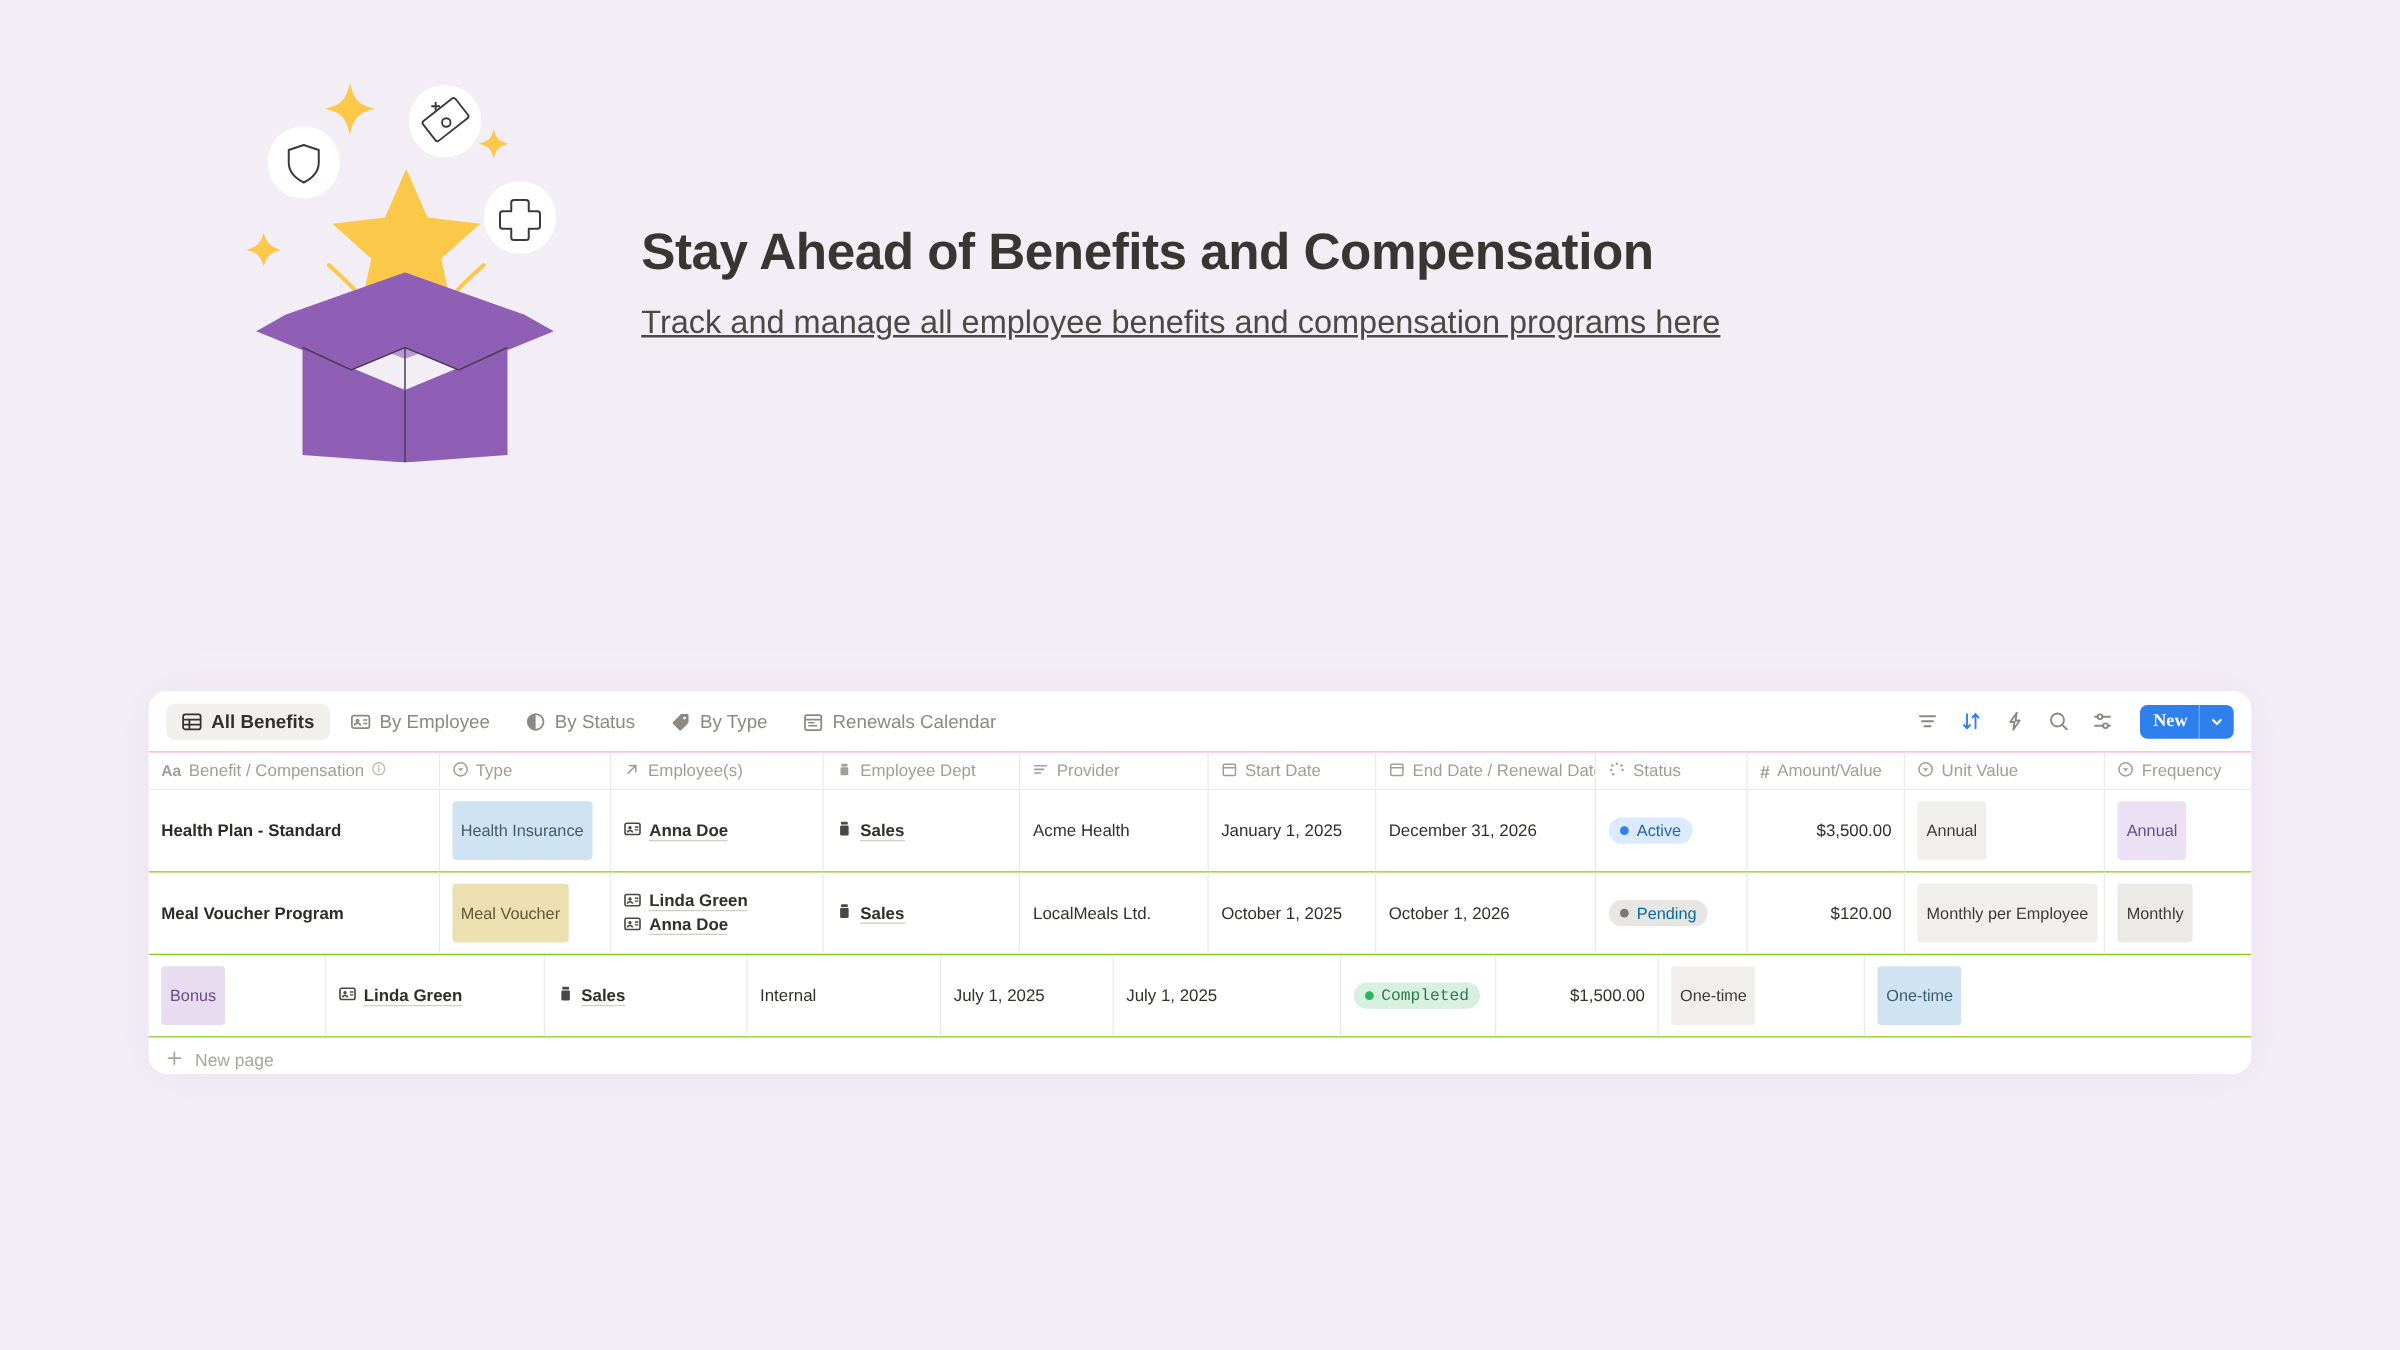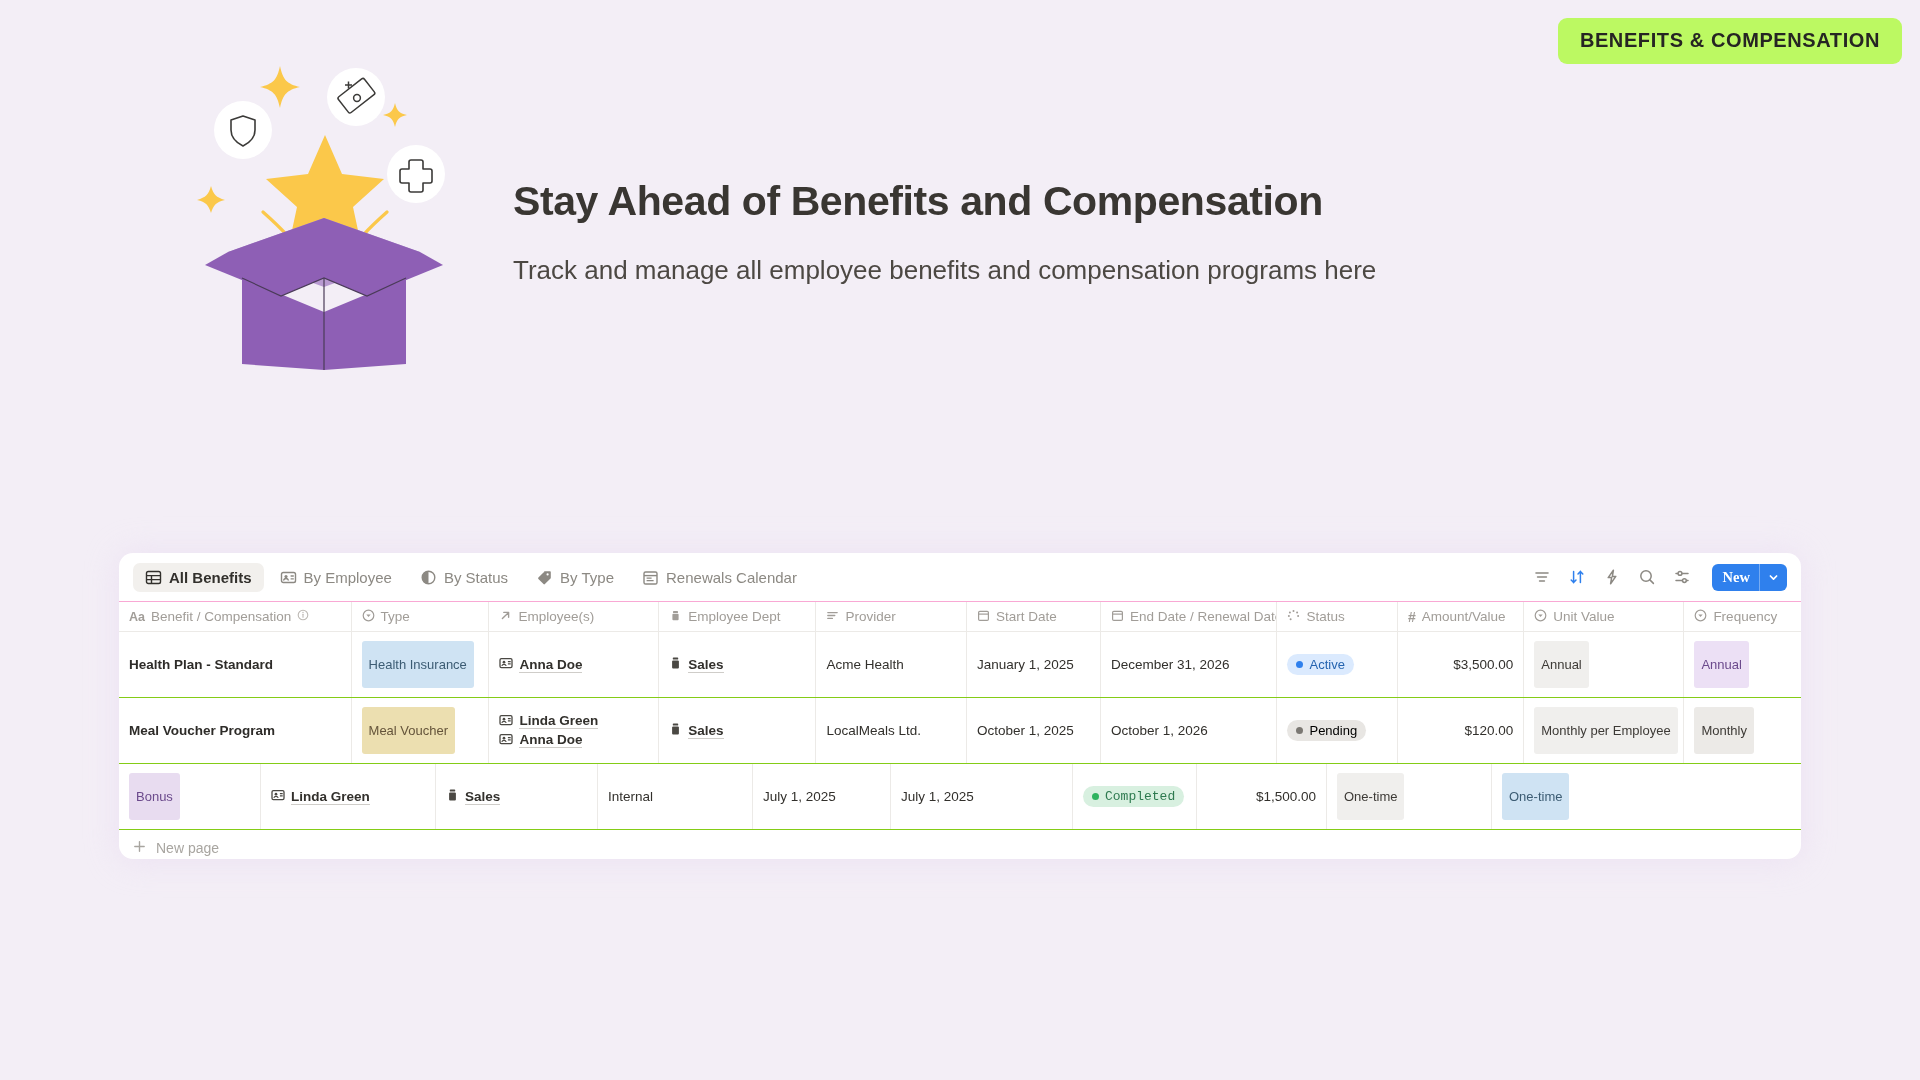--- a/index.html
+++ b/index.html
@@ -27,23 +27,24 @@
   .hero { position: absolute; left: 0; top: 0; width: 1920px; height: 420px; }
 
   .illus { position: absolute; left: 185px; top: 50px; width: 275px; height: 320px; }
 
   .hero-text { position: absolute; left: 513px; top: 178px; width: 1080px; }
   .hero-title {
     font-size: 41px; font-weight: bold; color: #393632;
     letter-spacing: -0.4px; line-height: 1.15;
   }
   .hero-sub {
-    margin-top: 28px;
+    margin-top: 15px;
     font-size: 26px; color: #4c4843; line-height: 1.38;
     max-width: 1010px;
+    text-decoration: underline;
   }
 
   
   .card-shadow {
     position: absolute; left: 118px; top: 552px;
     width: 1684px; height: 310px;
     border-radius: 16px;
     background: #e7d8f0;
     filter: blur(16px);
     opacity: .55;
@@ -126,21 +127,20 @@
   .newpage {
     display: flex; align-items: center; gap: 10px;
     padding: 10px 14px; font-size: 14px; color: #a8a5a0;
   }
 </style>
 </head>
 <body>
 
 <div class="page">
 
-  <div class="badge">BENEFITS &amp; COMPENSATION</div>
 
   <div class="hero">
 
     <div class="illus">
       <svg width="275" height="320" viewBox="0 0 275 320">
 
         <g fill="#fbc84a">
           <path d="M95 16 C98 30 102 34 115 37 C102 40 98 44 95 58 C92 44 88 40 75 37 C88 34 92 30 95 16 Z"></path>
           <path d="M210 53 C212 61 214 63 222 65 C214 67 212 69 210 77 C208 69 206 67 198 65 C206 63 208 61 210 53 Z"></path>
           <path d="M26 136 C28.5 145 31 147 40 150 C31 152 28.5 155 26 163 C23.5 155 21 152 12 150 C21 147 23.5 145 26 136 Z"></path>
@@ -468,21 +468,21 @@
             <div class="cell" style="width: 155px;">
               <span>LocalMeals Ltd.</span>
             </div>
             <div class="cell" style="width: 138px;">
               <span>October 1, 2025</span>
             </div>
             <div class="cell" style="width: 182px;">
               <span>October 1, 2026</span>
             </div>
             <div class="cell" style="width: 124px;">
-              <span><span class="pill" style="background:#e8e6e3;color:#000000"><span class="dot" style="background:#7b7873"></span>Pending</span></span>
+              <span><span class="pill" style="background:#e8e6e3;color:#0369a1"><span class="dot" style="background:#7b7873"></span>Pending</span></span>
             </div>
             <div class="cell numeric" style="width: 130px;">
               <span>$120.00</span>
             </div>
             <div class="cell" style="width: 165px;">
               <span><span class="tag" style="background:#f0efed;color:#3d3a36">Monthly per Employee</span></span>
             </div>
             <div class="cell" style="width: 120px; border-right: none;">
               <span><span class="tag" style="background:#eceae7;color:#3d3a36">Monthly</span></span>
             </div>

